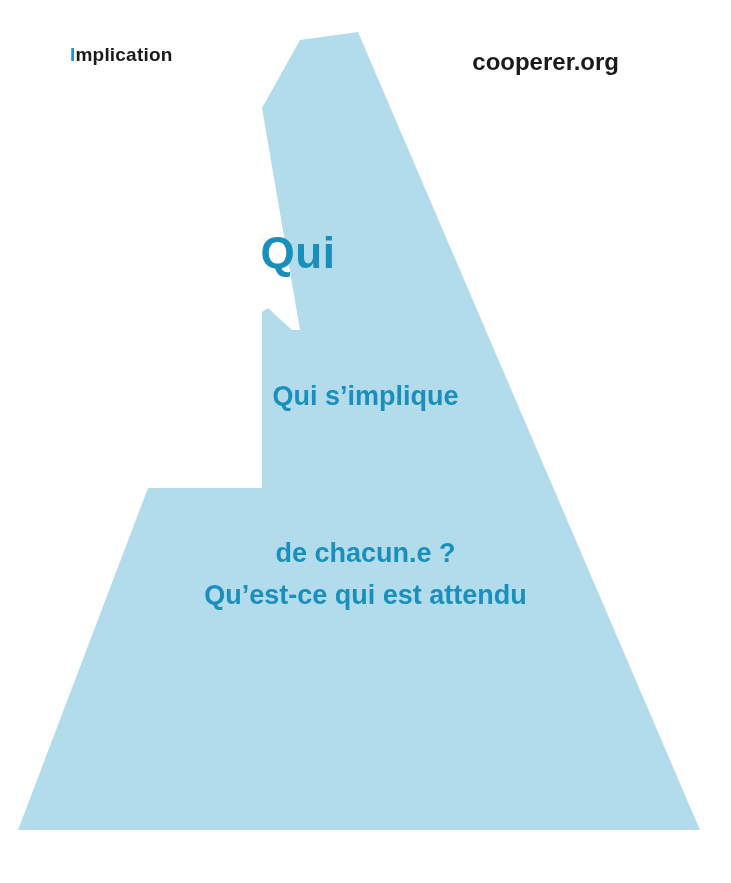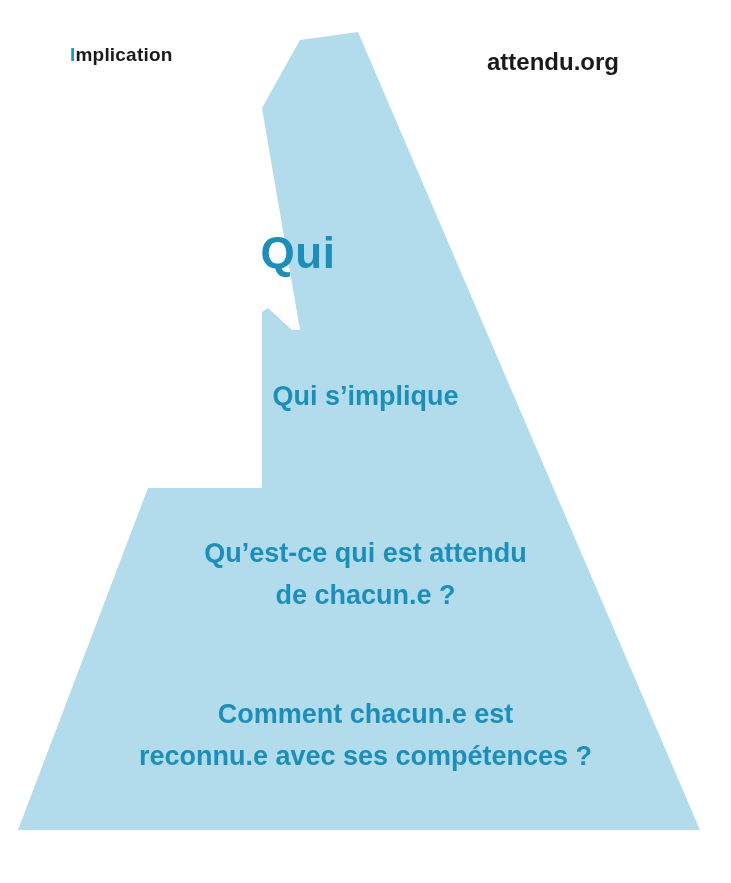--- a/index.html
+++ b/index.html
@@ -87,21 +87,21 @@
 </style>
 </head>
 <body>
 
 <div class="slide">
 
   <div class="header-left">
     <span class="accent-letter">I</span><span>mplication</span>
   </div>
 
-  <div class="header-right">attendu.org</div>
+  <div class="header-right">cooperer.org</div>
 
   <svg class="shape-layer" viewBox="0 0 731 883" preserveAspectRatio="none" xmlns="http://www.w3.org/2000/svg">
     <path d="M 358 32
              L 700 830
              L 18 830
              L 148 488
              L 262 488
              L 262 312
              L 268 308
              L 292 330
@@ -112,23 +112,19 @@
   </svg>
 
   <div class="content">
     <div class="title">Qui</div>
 
     <div class="q q1">
       <div>Qui s’implique</div>
     </div>
 
     <div class="q q2">
+      <div>de chacun.e ?</div>
       <div>Qu’est-ce qui est attendu</div>
-      <div>de chacun.e ?</div>
     </div>
 
-    <div class="q q3">
-      <div>Comment chacun.e est</div>
-      <div>reconnu.e avec ses compétences ?</div>
-    </div>
   </div>
 
 </div>
 
 </body></html>

